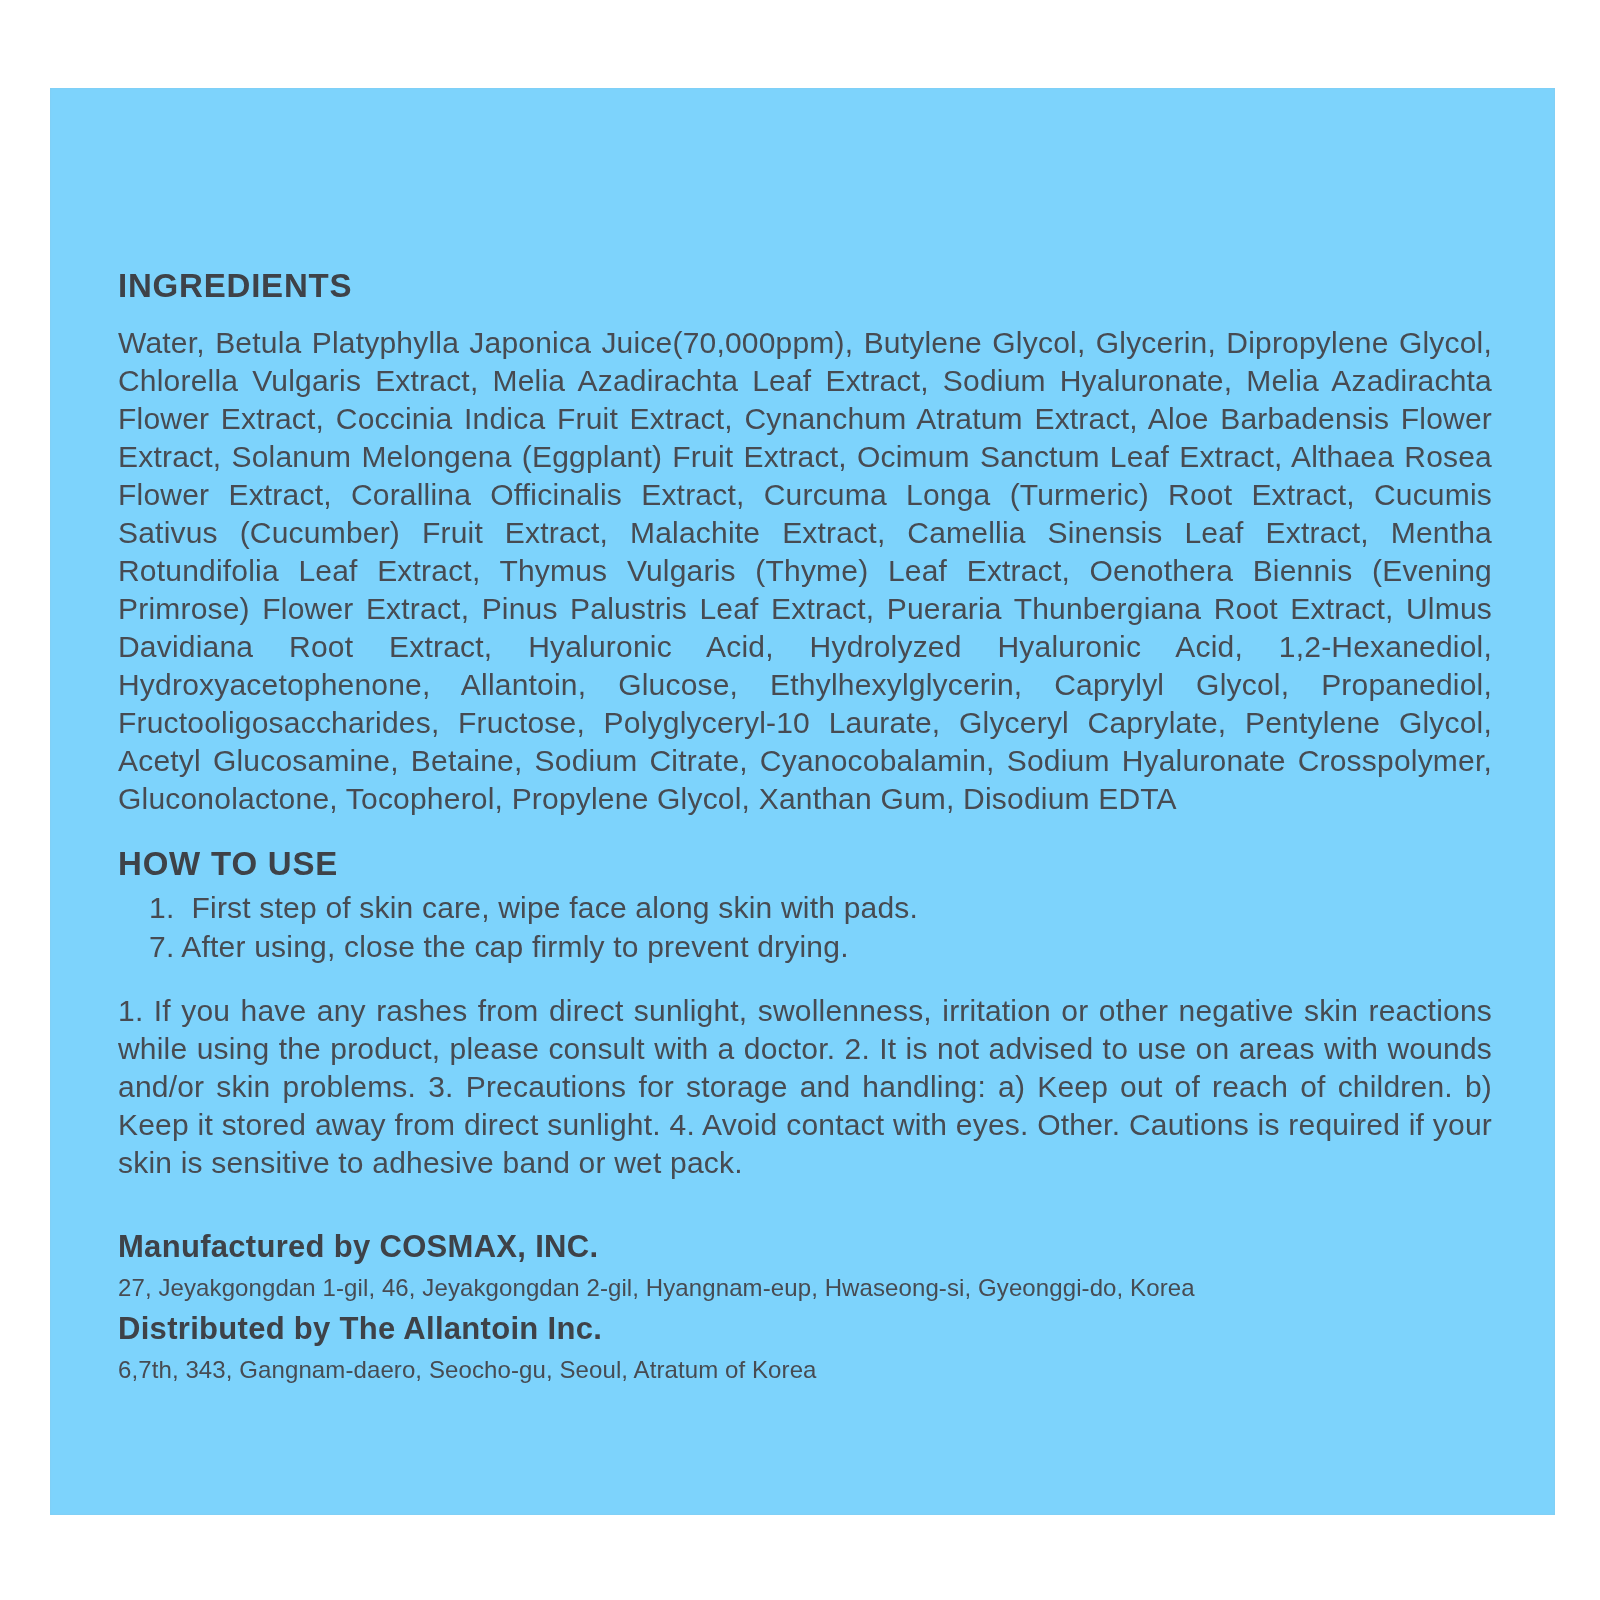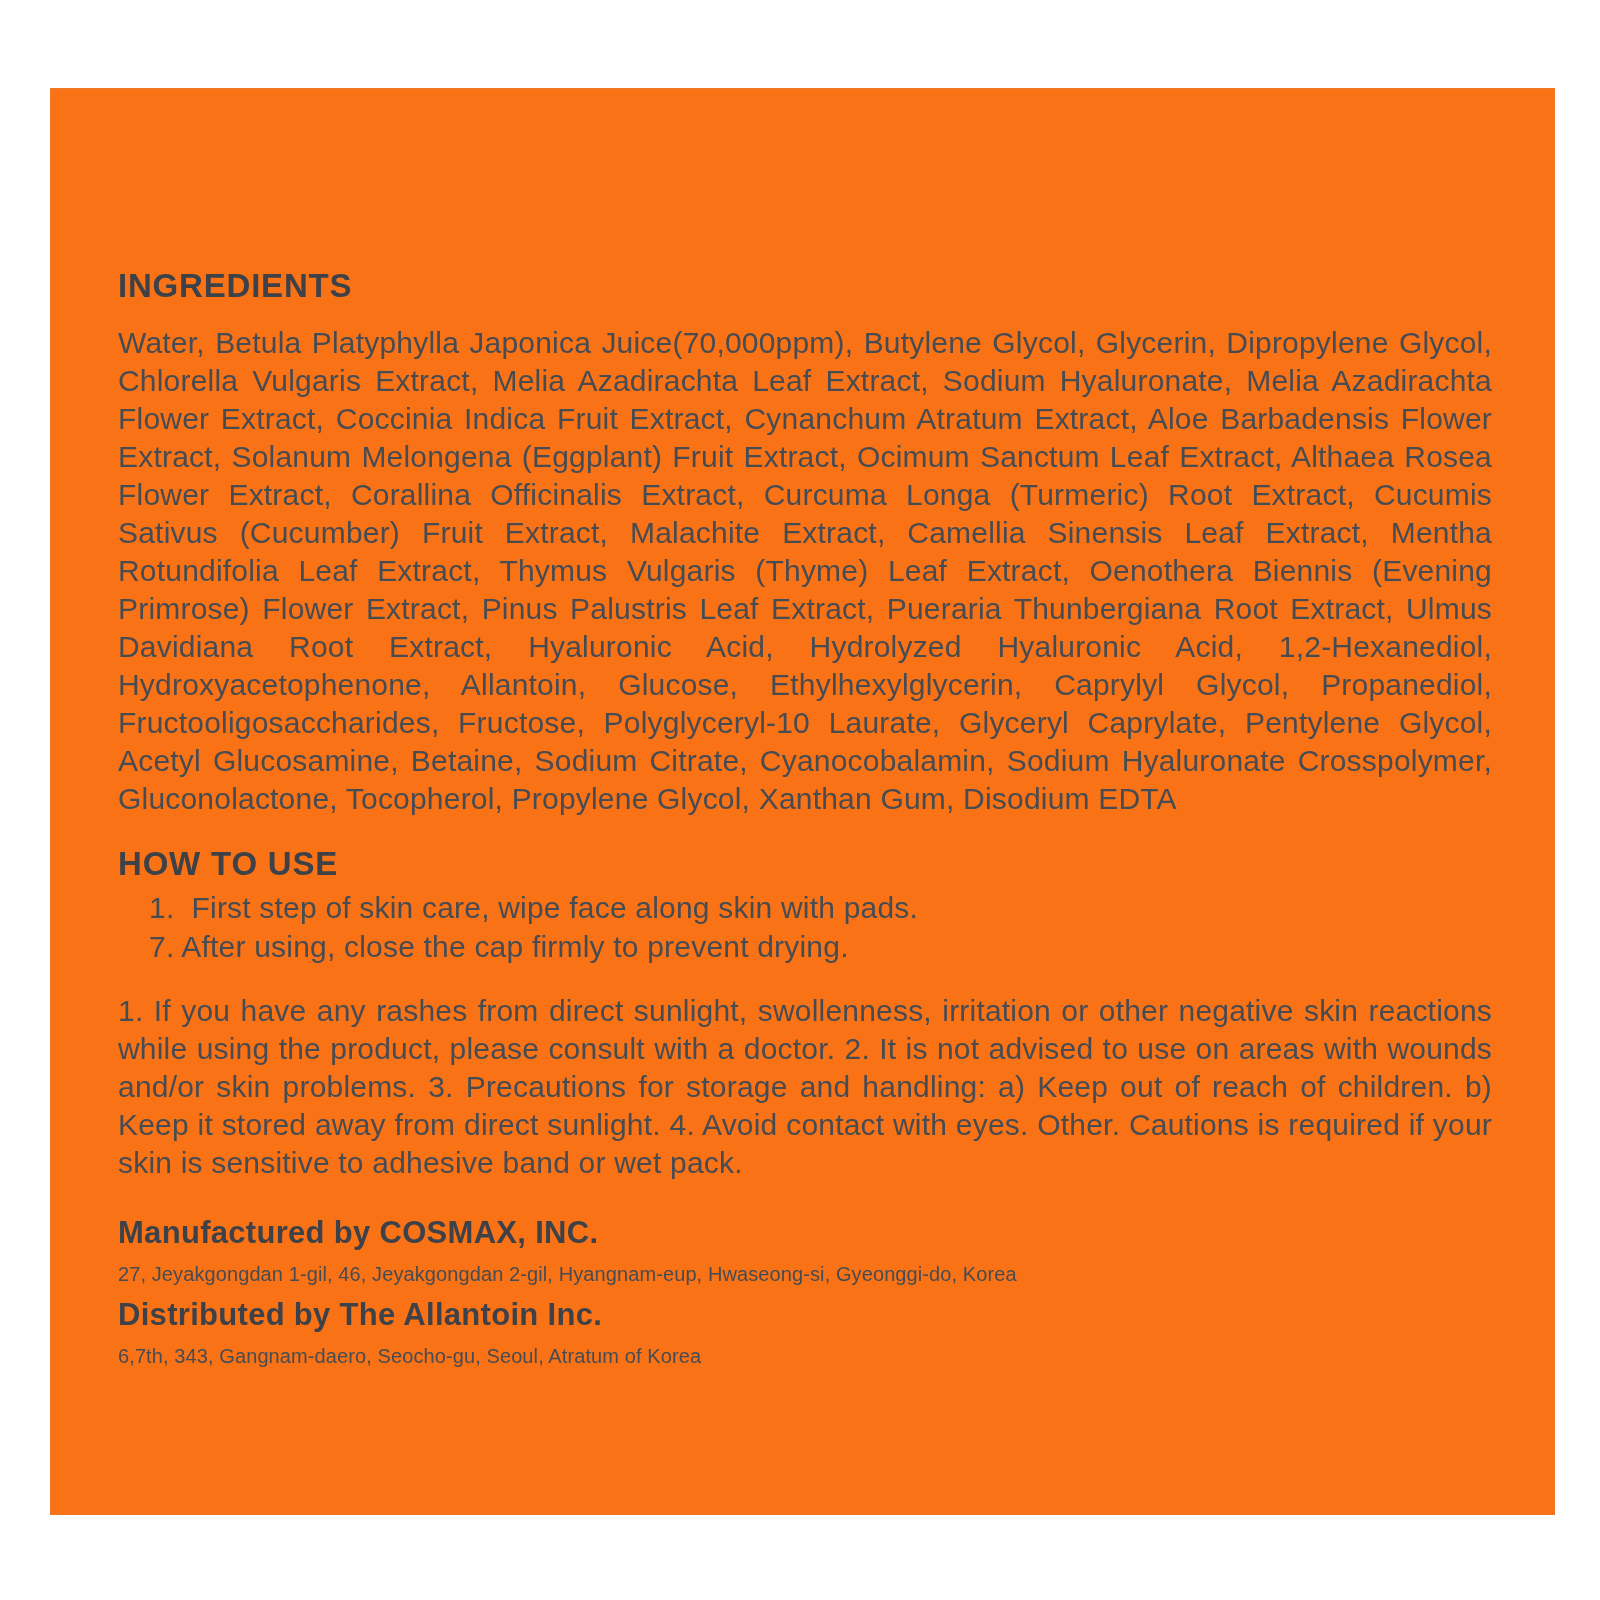--- a/index.html
+++ b/index.html
@@ -17,21 +17,21 @@
     height: 1600px;
     background: #ffffff;
     overflow: hidden;
   }
   .label-panel {
     position: absolute;
     left: 50px;
     top: 88px;
     width: 1505px;
     height: 1427px;
-    background: #f97316;
+    background: #7dd3fc;
     box-shadow: 0 0 2px rgba(160,180,195,0.35) inset;
     text-decoration: underline;
   }
   .label-content {
     position: absolute;
     left: 68px;
     right: 63px;
     top: 178px;
     color: #474b52;
   }
@@ -58,32 +58,32 @@
     font-size: 30px;
     line-height: 39px;
     letter-spacing: 0.2px;
     white-space: pre-wrap;
     color: #474b52;
   }
   .section {
     margin-bottom: 26px;
   }
   .mfg-block {
-    margin-top: 30px;
+    margin-top: 44px;
   }
   .mfg-bold {
     font-weight: bold;
     font-size: 31px;
     line-height: 42px;
     letter-spacing: 0.3px;
     color: #3e4248;
     white-space: nowrap;
   }
   .mfg-normal {
-    font-size: 20px;
+    font-size: 24px;
     line-height: 40px;
     letter-spacing: 0.1px;
     color: #474b52;
     white-space: nowrap;
   }
 </style>
 </head>
 <body>
 
 <div class="page">

